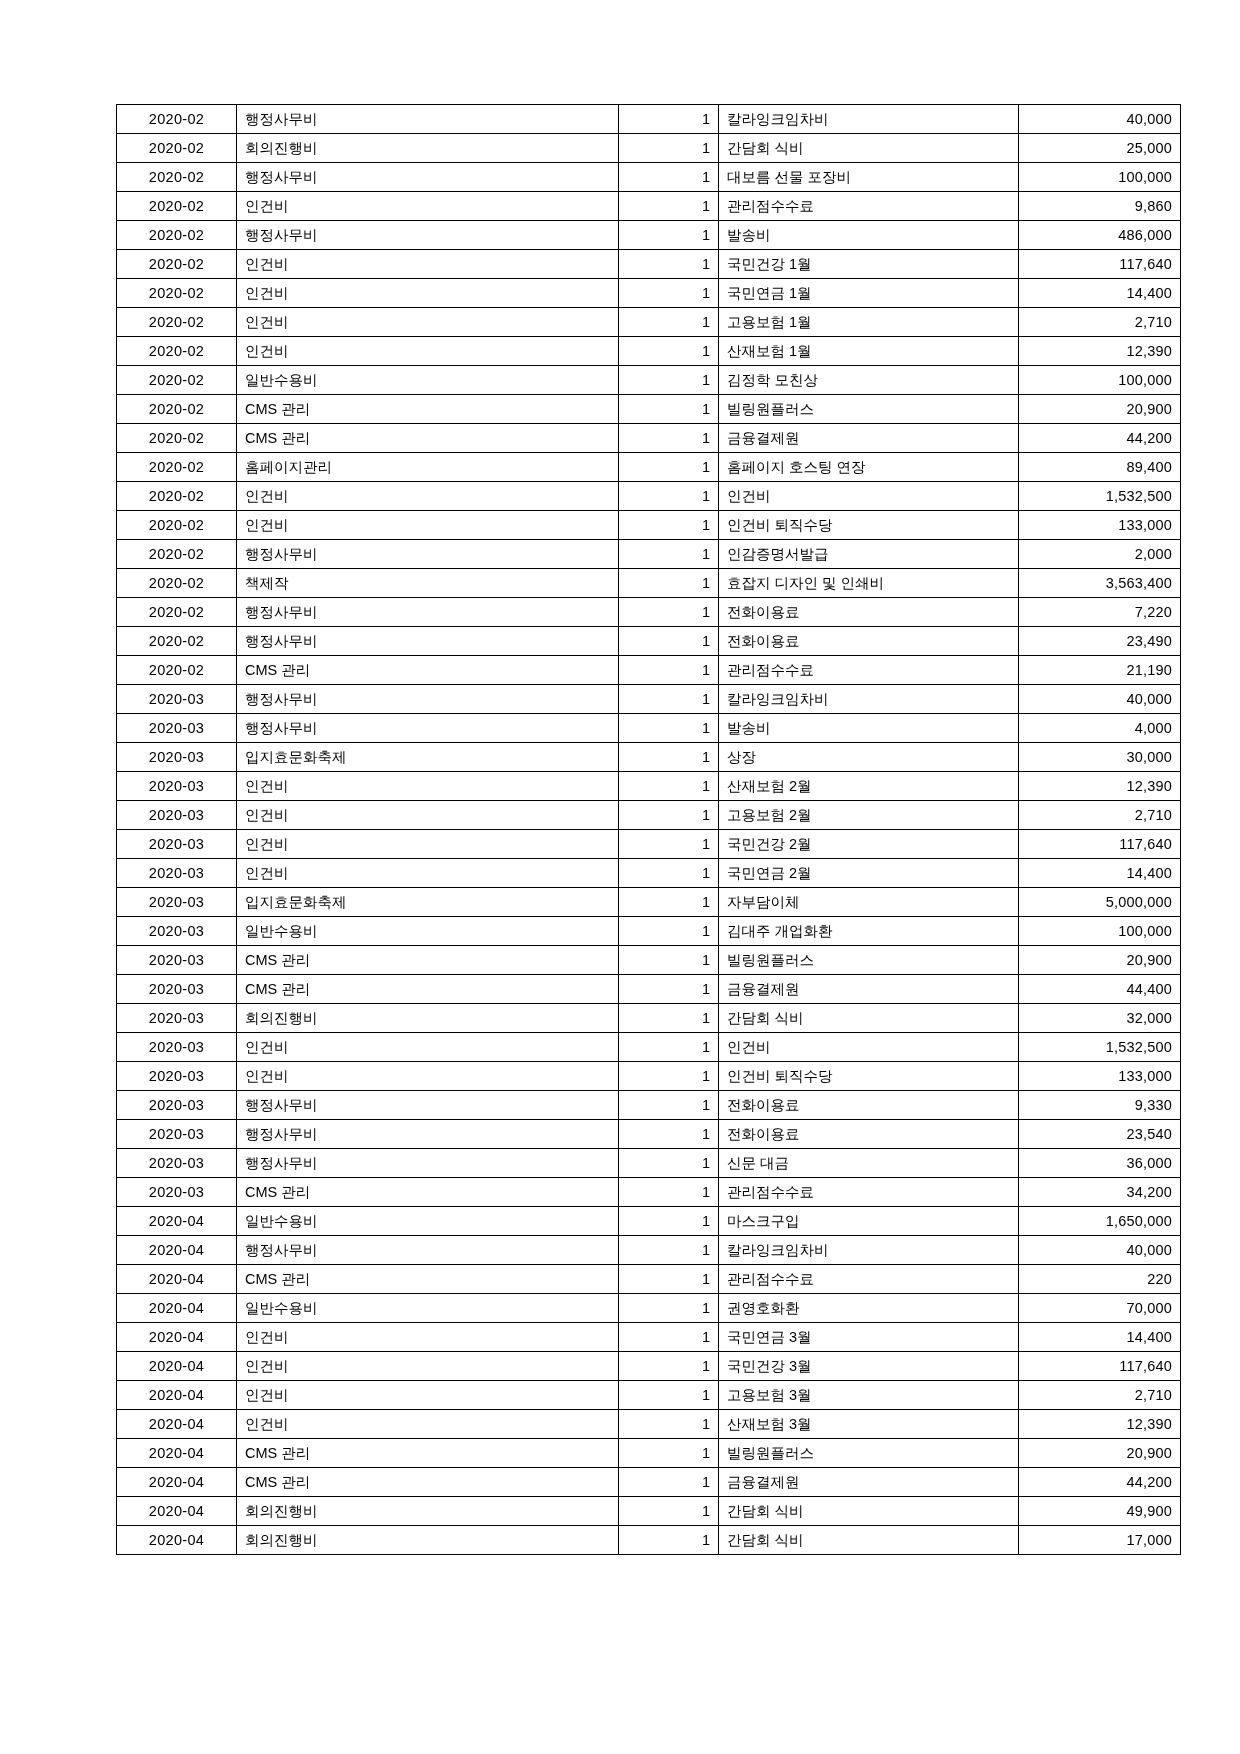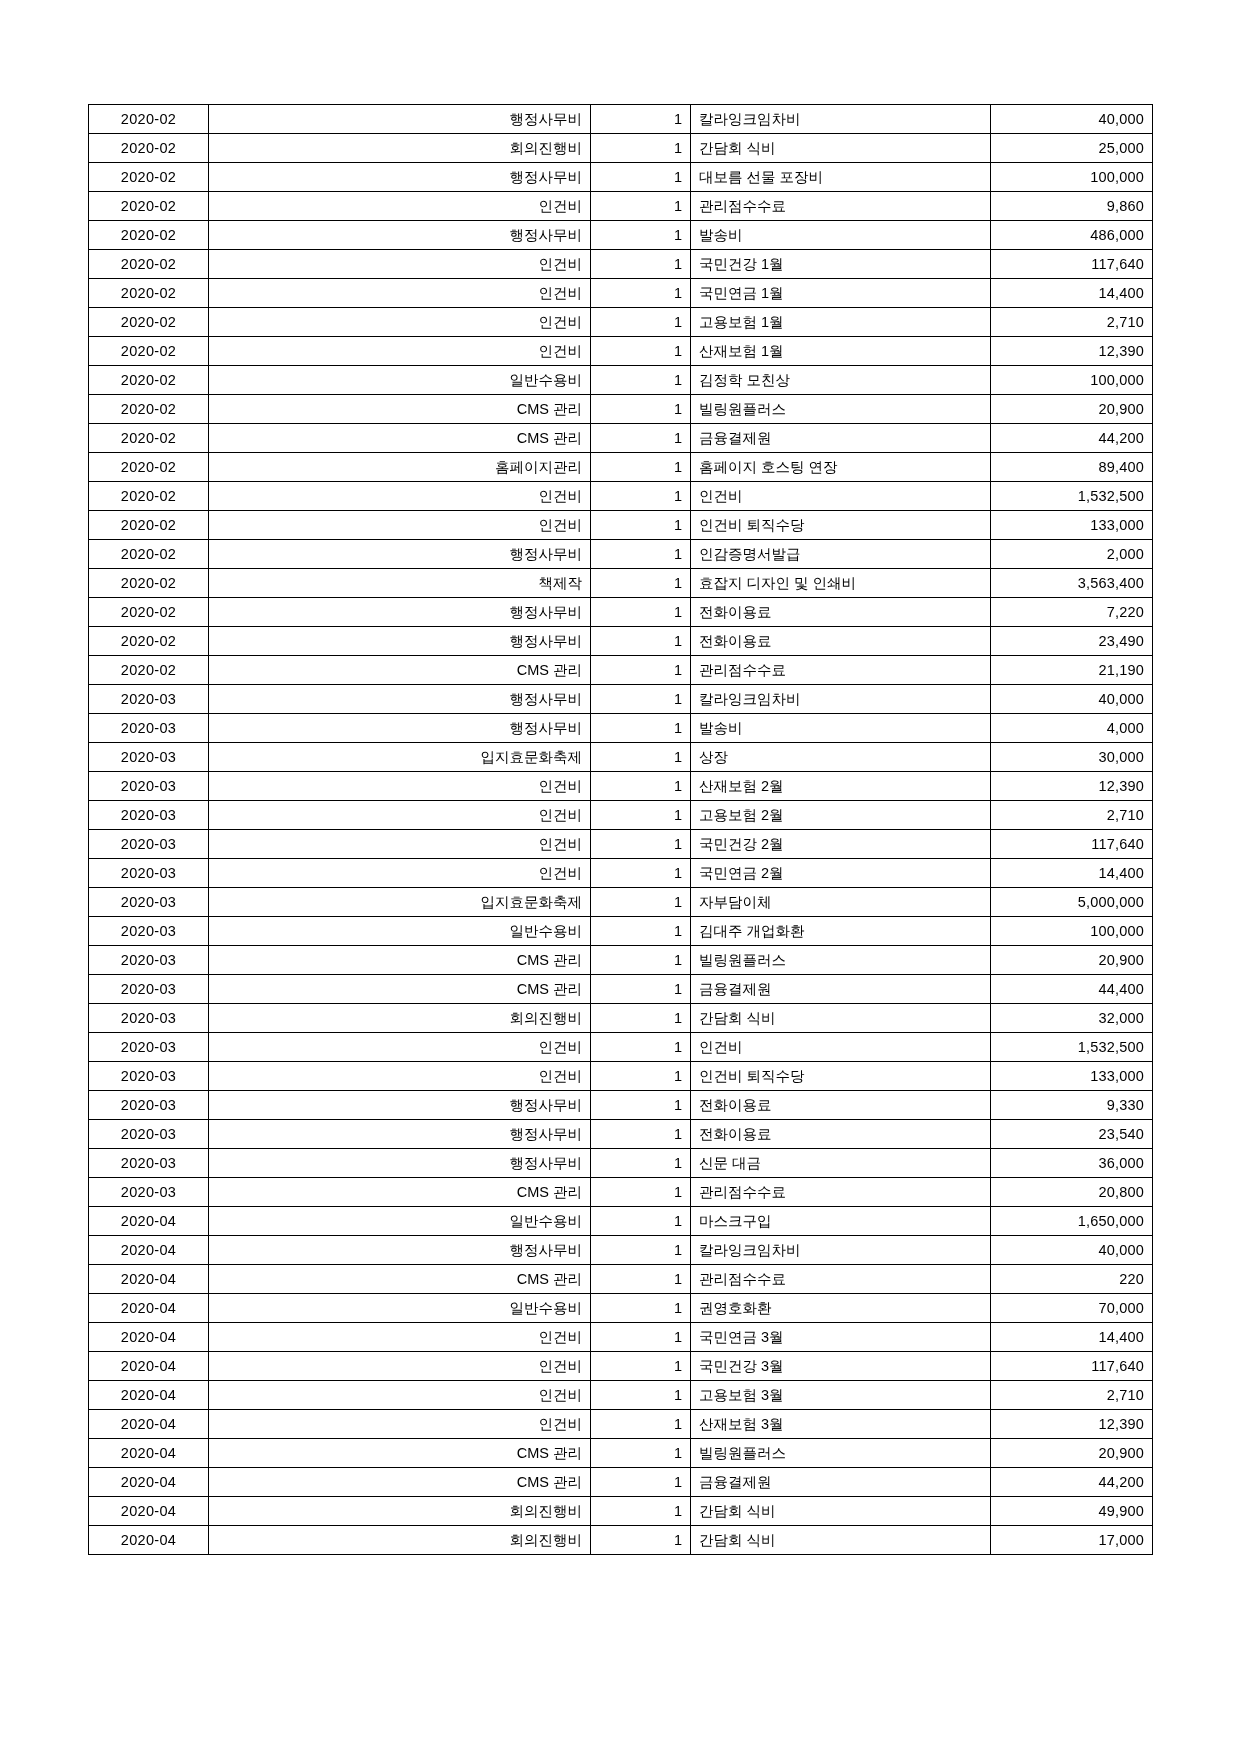--- a/index.html
+++ b/index.html
@@ -11,21 +11,21 @@
     width: 1240px;
     height: 1754px;
     font-family: "Liberation Sans", "DejaVu Sans", sans-serif;
     color: #000000;
     position: relative;
   }
   .page {
     box-sizing: border-box;
     width: 1240px;
     height: 1754px;
-    padding: 104px 88px 0 88px;
+    padding: 104px 88px 0 116px;
   }
   table.ledger {
     border-collapse: collapse;
     width: 1064px;
     table-layout: fixed;
   }
   table.ledger col.c-date  { width: 120px; }
   table.ledger col.c-cat   { width: 382px; }
   table.ledger col.c-qty   { width: 100px; }
   table.ledger col.c-desc  { width: 300px; }
@@ -34,21 +34,21 @@
   table.ledger td {
     border: 1px solid #000000;
     height: 28px;
     font-size: 14.5px;
     line-height: 26px;
     padding: 0 8px;
     white-space: nowrap;
     overflow: hidden;
   }
   td.date   { text-align: center; letter-spacing: 0.3px; }
-  td.cat    { text-align: right; padding-left: 10px; }
+  td.cat    { text-align: left; padding-left: 10px; }
   td.qty    { text-align: right; padding-right: 10px; }
   td.desc   { text-align: left; padding-left: 8px; }
   td.amt    { text-align: right; padding-right: 10px; letter-spacing: 0.2px; }
 </style>
 </head>
 <body>
 
 <div class="page">
   <table class="ledger">
     <colgroup>
@@ -316,21 +316,21 @@
           <td class="cat">행정사무비</td>
           <td class="qty">1</td>
           <td class="desc">신문 대금</td>
           <td class="amt">36,000</td>
         </tr>
         <tr>
           <td class="date">2020-03</td>
           <td class="cat">CMS 관리</td>
           <td class="qty">1</td>
           <td class="desc">관리점수수료</td>
-          <td class="amt">20,800</td>
+          <td class="amt">34,200</td>
         </tr>
         <tr>
           <td class="date">2020-04</td>
           <td class="cat">일반수용비</td>
           <td class="qty">1</td>
           <td class="desc">마스크구입</td>
           <td class="amt">1,650,000</td>
         </tr>
         <tr>
           <td class="date">2020-04</td>

